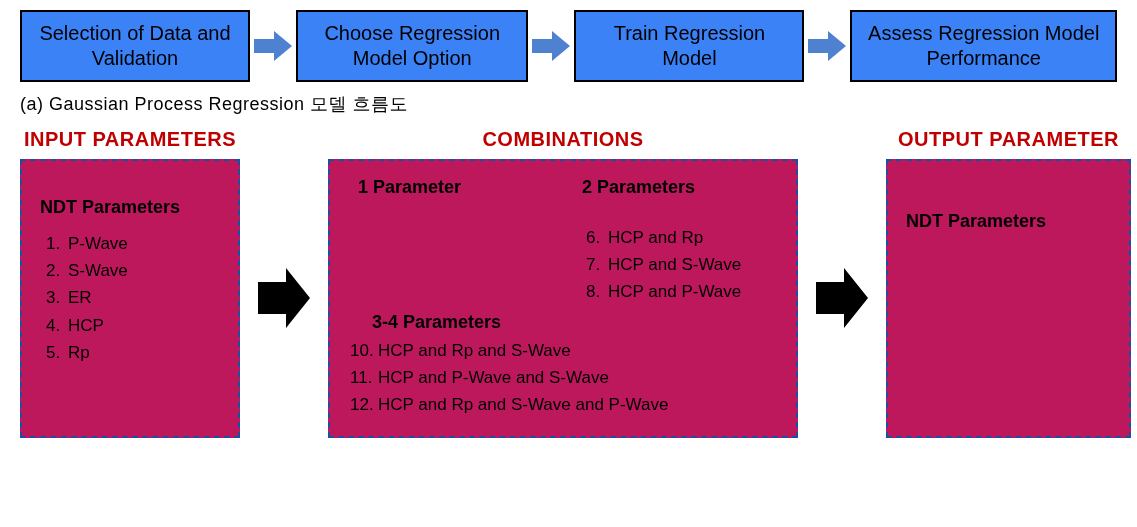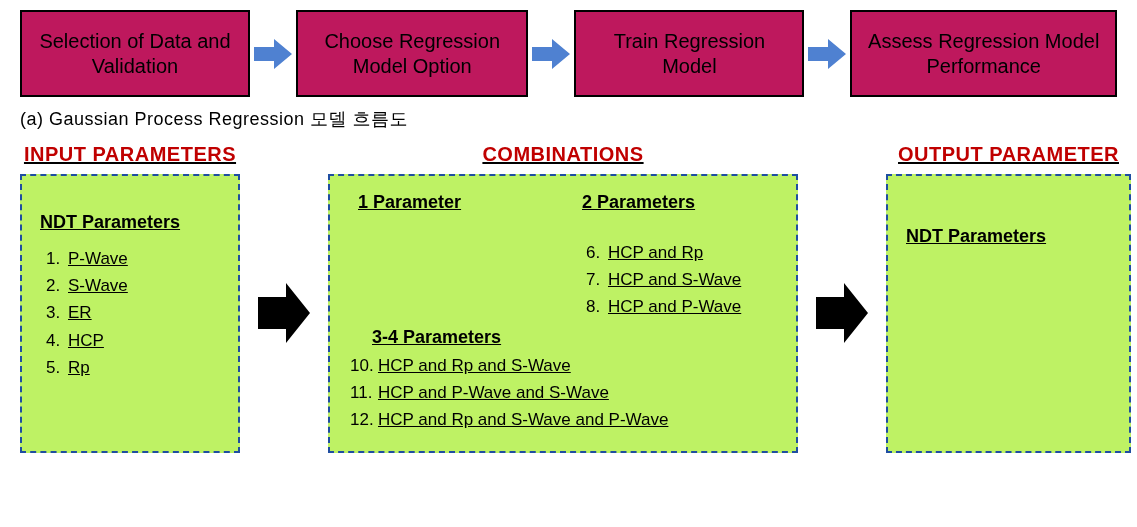--- a/index.html
+++ b/index.html
@@ -14,27 +14,27 @@
 
   
   .flow-row {
     display: flex;
     align-items: center;
     justify-content: space-between;
     gap: 4px;
   }
   .flow-box {
     border: 2.5px solid #000;
-    background: #be185d;
+    background: #3b82f6;
     padding: 12px 14px;
     text-align: center;
     font-size: 20px;
     line-height: 1.25;
     min-width: 230px;
-    height: 87px;
+    height: 72px;
     display: flex;
     align-items: center;
     justify-content: center;
   }
   .blue-arrow {
     display: flex;
     align-items: center;
     justify-content: center;
     width: 40px;
   }
@@ -47,39 +47,38 @@
     margin-bottom: 12px;
     letter-spacing: 0.5px;
   }
 
   
   .param-row {
     display: flex;
     align-items: stretch;
     justify-content: space-between;
     gap: 18px;
-    text-decoration: underline;
   }
   .param-col {
     display: flex;
     flex-direction: column;
   }
   .param-header {
     color: #c00000;
     font-weight: bold;
     font-size: 20px;
     text-align: center;
     margin-bottom: 8px;
     letter-spacing: 0.5px;
   }
   .dashed-box {
     border: 2.5px dashed #1f4ea1;
     padding: 16px 18px 18px 18px;
     flex: 1;
-    background: #bef264;
+    background: #be185d;
   }
   .box-input { width: 220px; }
   .box-comb { width: 470px; }
   .box-output { width: 245px; }
 
   .subhead {
     font-weight: bold;
     font-size: 18px;
     margin-bottom: 12px;
     white-space: nowrap;

